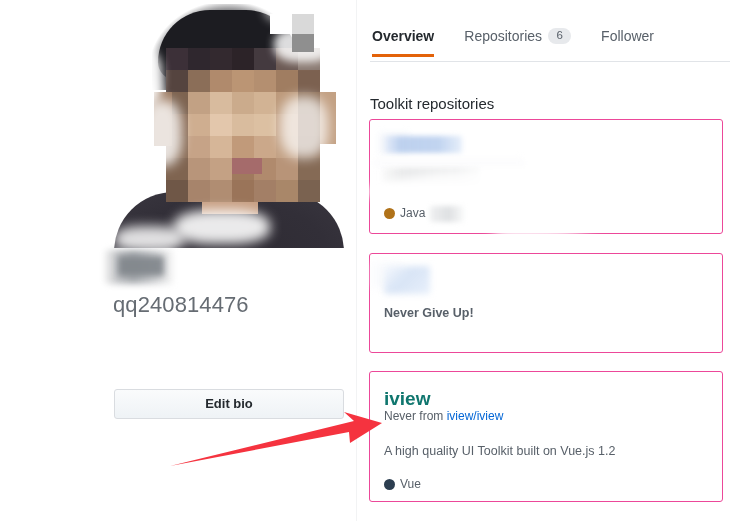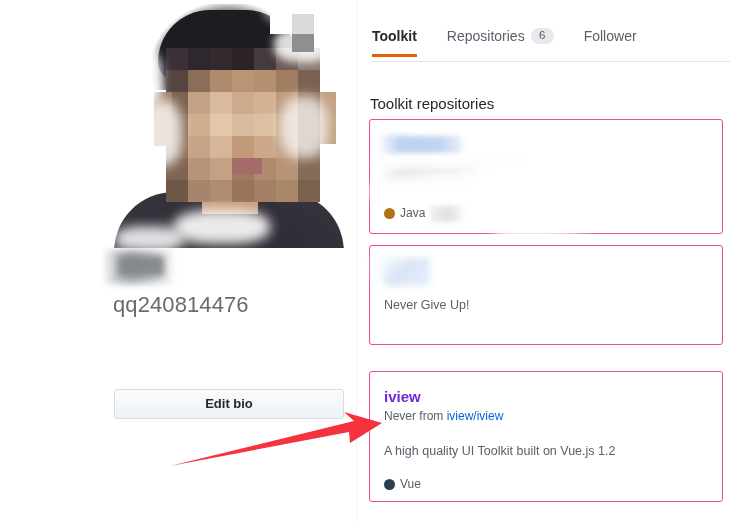--- a/index.html
+++ b/index.html
@@ -189,29 +189,29 @@
   .repo-card {
     position: absolute;
     left: 11px;
     width: 354px;
     background: #ffffff;
     border: 1px solid #ec4899;
     border-radius: 3px;
     box-sizing: border-box;
   }
   #card-1 { top: 119px; height: 115px; }
-  #card-2 { top: 245px; height: 100px; }
+  #card-2 { top: 253px; height: 100px; font-weight: bold; }
   #card-3 { top: 371px; height: 131px; }
 
   .repo-title {
     position: absolute;
     left: 14px;
-    font-size: 15px;
+    font-size: 19px;
     font-weight: bold;
-    color: #6d28d9;
+    color: #0f766e;
     cursor: pointer;
   }
   .repo-fork-line {
     position: absolute;
     left: 14px;
     font-size: 12px;
     color: #586069;
   }
   .repo-fork-line a {
     color: #0366d6;
@@ -417,21 +417,21 @@
   <button class="edit-bio-btn">Edit bio</button>
 </div>
 
 <div class="col-divider"></div>
 
 <div class="content-col">
 
   <div class="tabnav">
     <div class="tabs" id="tabs-container">
         <div class="tab selected">
-          <span>Toolkit</span>
+          <span>Overview</span>
           <span class="tab-underline" style="background: rgb(227, 98, 9);"></span>
         </div>
         <div class="tab">
           <span>Repositories</span>
           <span class="counter">6</span>
         </div>
         <div class="tab">
           <span>Follower</span>
         </div>
       </div>

